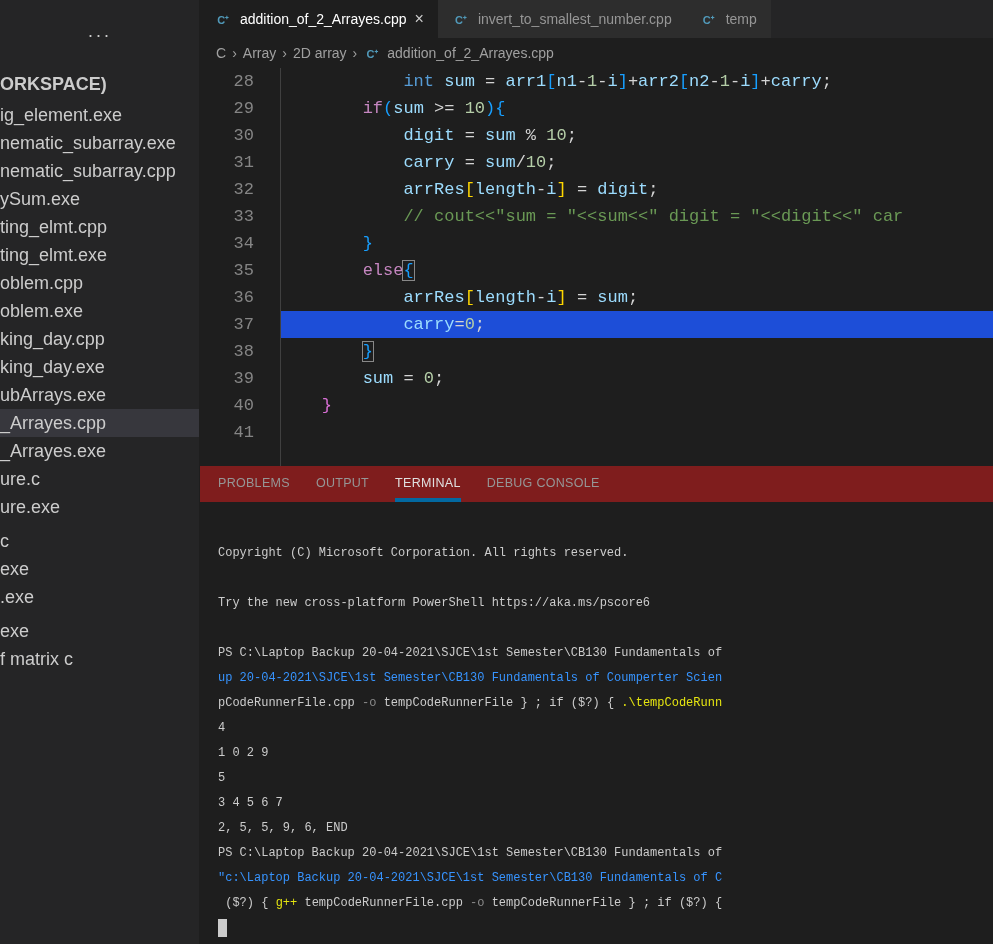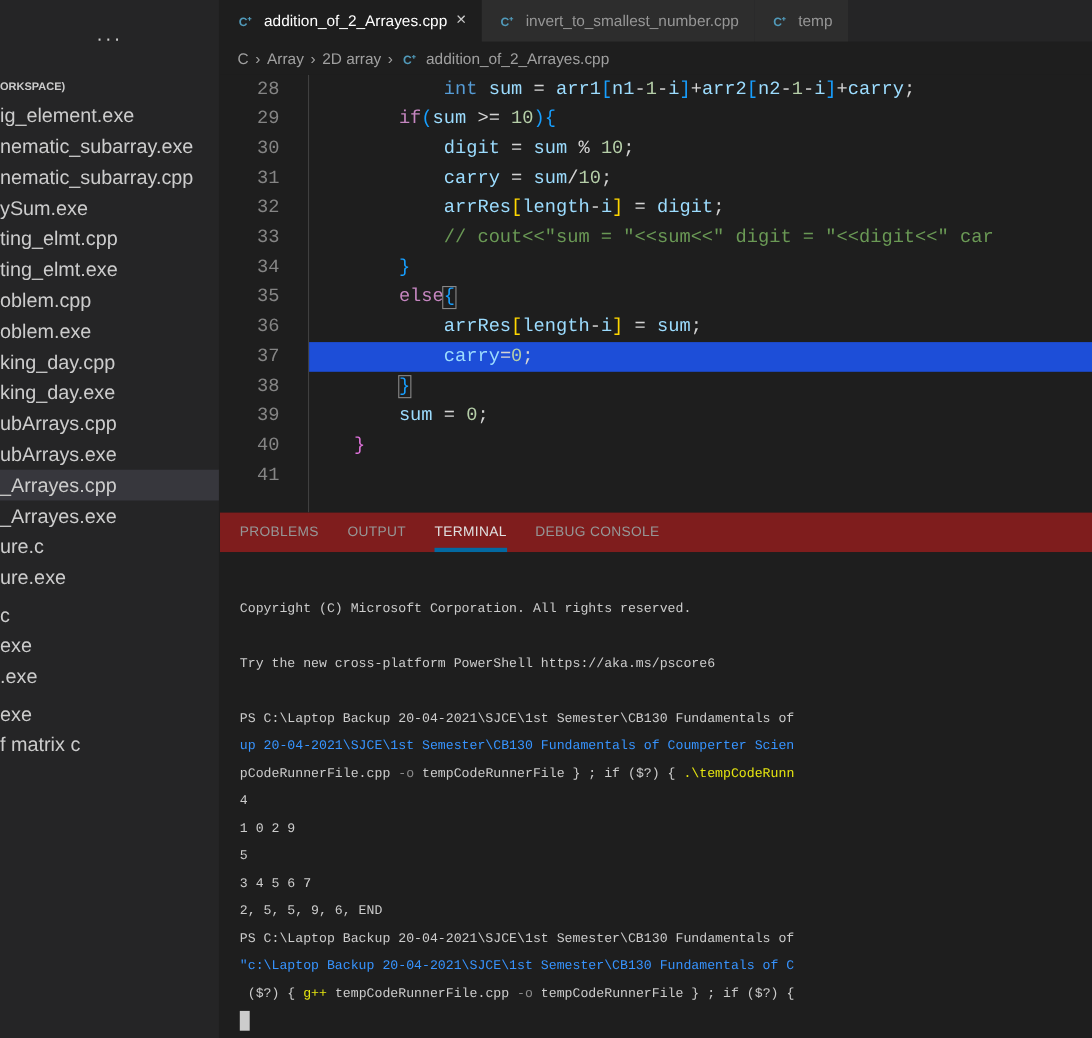--- a/index.html
+++ b/index.html
@@ -22,21 +22,21 @@
   .sidebar-header {
     height: 70px;
     display: flex;
     align-items: center;
     justify-content: center;
     color: #cccccc;
   }
   .dots { font-size: 18px; letter-spacing: 2px; color: #cccccc; }
   .workspace-label {
     padding: 4px 8px 6px 0;
-    font-size: 10px;
+    font-size: 18px;
     font-weight: bold;
     color: #cccccc;
   }
   .file-list {
     overflow: hidden;
   }
   .file-item {
     padding: 3px 10px 3px 0;
     font-size: 18px;
     color: #cccccc;
@@ -184,21 +184,20 @@
       <div class="file-item">ig_element.exe</div>
       <div class="file-item">nematic_subarray.exe</div>
       <div class="file-item">nematic_subarray.cpp</div>
       <div class="file-item">ySum.exe</div>
       <div class="file-item">ting_elmt.cpp</div>
       <div class="file-item">ting_elmt.exe</div>
       <div class="file-item">oblem.cpp</div>
       <div class="file-item">oblem.exe</div>
       <div class="file-item">king_day.cpp</div>
       <div class="file-item">king_day.exe</div>
-      <div class="file-item">ubArrays.cpp</div>
       <div class="file-item">ubArrays.exe</div>
       <div class="file-item active">_Arrayes.cpp</div>
       <div class="file-item">_Arrayes.exe</div>
       <div class="file-item">ure.c</div>
       <div class="file-item">ure.exe</div>
       <div class="file-item"></div>
       <div class="file-item">c</div>
       <div class="file-item">exe</div>
       <div class="file-item">.exe</div>
       <div class="file-item"></div>

